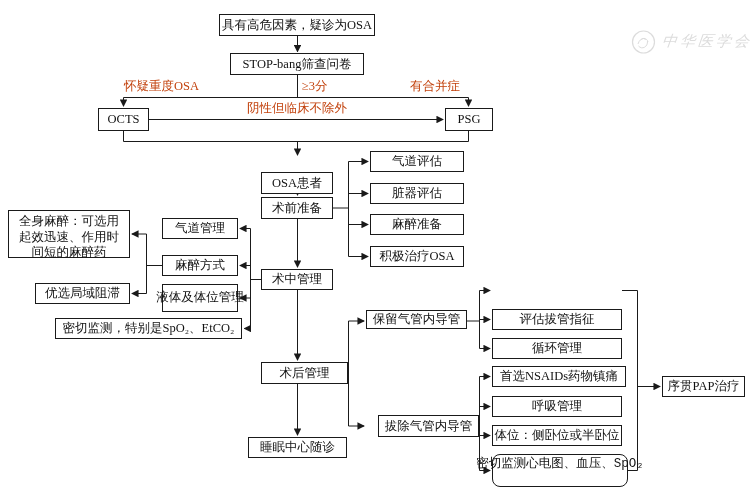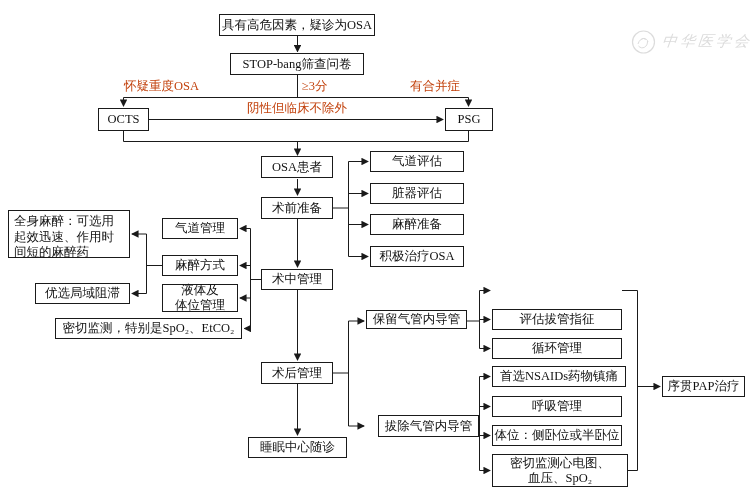--- a/index.html
+++ b/index.html
@@ -7,26 +7,26 @@
     position:relative;width:756px;height:495px;background:#ffffff;
     font-family:"Liberation Serif","DejaVu Serif",serif;color:#111111;
     overflow:hidden;
   }
   svg.wires{position:absolute;left:0;top:0;width:756px;height:495px;}
   .box{
     position:absolute;box-sizing:border-box;border:1px solid #1a1a1a;background:#ffffff;
     display:flex;align-items:center;justify-content:center;
     font-size:12.5px;line-height:1.2;text-align:center;white-space:nowrap;
   }
-  .box.col{flex-direction:column;}
+  .box.col{flex-direction:row;font-family:Liberation Mono, monospace;}
   .box.wrap{
     white-space:normal;justify-content:flex-start;align-items:flex-start;
-    text-align:left;padding:3px 5px;font-size:12.5px;line-height:1.25;
+    text-align:center;padding:3px 5px;font-size:12.5px;line-height:1.25;
   }
-  .box.left-col{align-items:center;text-align:left;padding:2px 7px;}
+  .box.left-col{align-items:flex-start;text-align:left;padding:2px 7px;border-radius:8px;}
   .lbl{position:absolute;font-size:12.5px;white-space:nowrap;color:#c2410c;}
   .wm{
     position:absolute;left:630px;top:28px;display:flex;align-items:center;gap:5px;
     color:#dcdcdc;
   }
   .wm-text{
     font-size:15px;font-style:italic;letter-spacing:3px;color:#dcdcdc;
     transform:skewX(-6deg);font-family:"Liberation Serif",serif;
   }
 </style>
@@ -97,24 +97,24 @@
   <div class="box" style="left:230px;top:53px;width:134px;height:22px">STOP-bang筛查问卷</div>
 
   <span class="lbl" style="left:124px;top:78px">怀疑重度OSA</span>
   <span class="lbl" style="left:302px;top:78px">≥3分</span>
   <span class="lbl" style="left:410px;top:78px">有合并症</span>
   <span class="lbl" style="left:247px;top:100px">阴性但临床不除外</span>
 
   <div class="box" style="left:98px;top:108px;width:51px;height:23px">OCTS</div>
   <div class="box" style="left:445px;top:108px;width:48px;height:23px">PSG</div>
 
-  <div class="box" style="left:261px;top:156px;width:72px;height:22px">OSA患者</div>
+  <div class="box" style="left:261px;top:172px;width:72px;height:22px">OSA患者</div>
   <div class="box" style="left:261px;top:197px;width:72px;height:22px">术前准备</div>
   <div class="box" style="left:261px;top:269px;width:72px;height:21px">术中管理</div>
-  <div class="box" style="left:261px;top:362px;width:72px;height:22px">术后管理</div>
+  <div class="box" style="left:261px;top:362px;width:87px;height:22px">术后管理</div>
   <div class="box" style="left:248px;top:437px;width:99px;height:21px">睡眠中心随诊</div>
 
   <div class="box" style="left:370px;top:151px;width:94px;height:21px">气道评估</div>
   <div class="box" style="left:370px;top:183px;width:94px;height:21px">脏器评估</div>
   <div class="box" style="left:370px;top:214px;width:94px;height:21px">麻醉准备</div>
   <div class="box" style="left:370px;top:246px;width:94px;height:21px">积极治疗OSA</div>
 
   <div class="box" style="left:162px;top:218px;width:76px;height:21px">气道管理</div>
   <div class="box" style="left:162px;top:255px;width:76px;height:21px">麻醉方式</div>
   <div class="box col" style="left:162px;top:284px;width:76px;height:28px">

